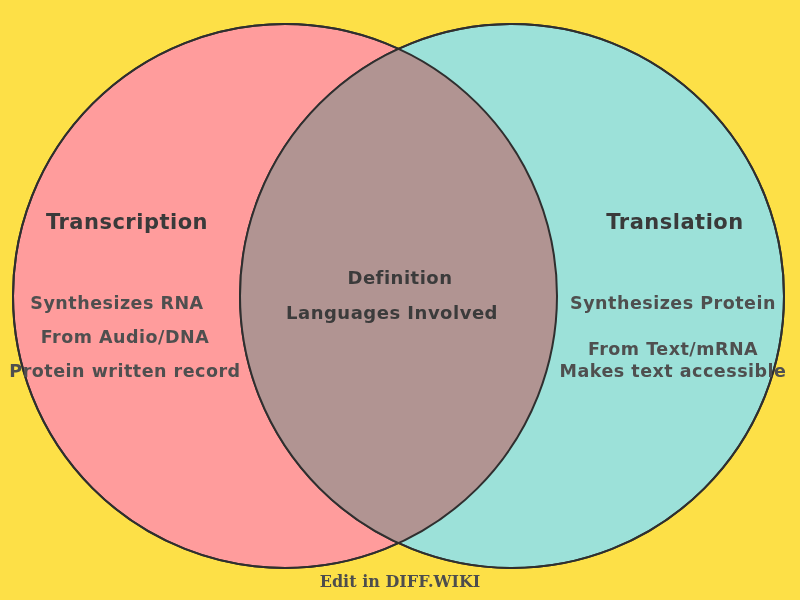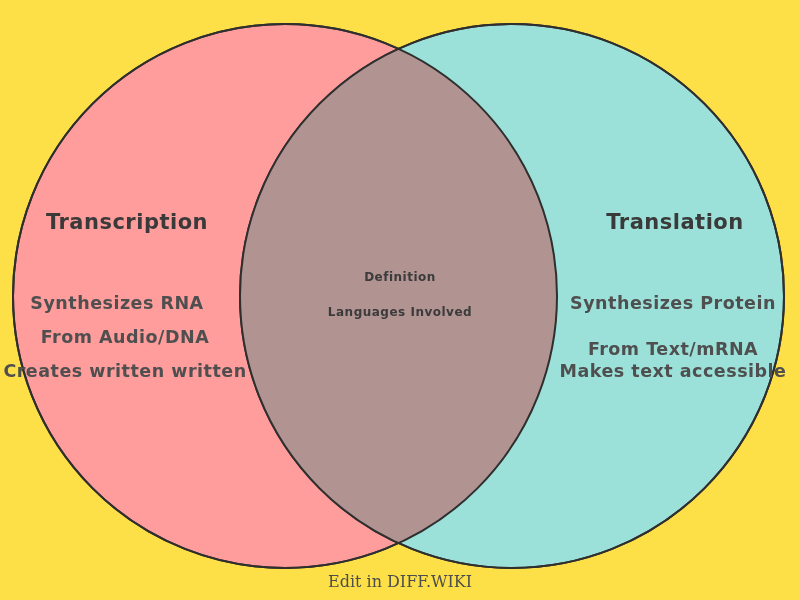--- a/index.html
+++ b/index.html
@@ -31,29 +31,29 @@
     font-size: 21px;
     color: #3a3a3a;
     letter-spacing: 0.5px;
   }
   .item {
     font-size: 17.5px;
     color: #4f4f4f;
     letter-spacing: 0.5px;
   }
   .overlap-item {
-    font-size: 12px;
+    font-size: 18px;
     color: #3b3b3b;
     letter-spacing: 0.5px;
   }
   .footer {
     position: absolute;
     transform: translate(-50%, -50%);
     font-family: "DejaVu Serif", "Liberation Serif", serif;
-    font-weight: normal;
+    font-weight: bold;
     font-size: 16px;
     color: #4d4d4d;
     white-space: nowrap;
     cursor: pointer;
   }
 </style>
 </head>
 <body>
 
 <div class="stage">
@@ -70,25 +70,25 @@
 
     <circle cx="512" cy="296" r="272" clip-path="url(#leftClip)" fill="#b19492"></circle>
 
     <circle cx="285" cy="296" r="272" fill="none" stroke-width="2" stroke="#2f2f2f"></circle>
     <circle cx="512" cy="296" r="272" fill="none" stroke-width="2" stroke="#2f2f2f"></circle>
   </svg>
 
   <div class="label circle-title" style="left:127px; top:222px;">Transcription</div>
   <div class="label item" style="left:117px; top:303px;">Synthesizes RNA</div>
   <div class="label item" style="left:125px; top:337px;">From Audio/DNA</div>
-  <div class="label item" style="left:125px; top:371px;">Creates written written</div>
+  <div class="label item" style="left:125px; top:371px;">Protein written record</div>
 
   <div class="label circle-title" style="left:675px; top:222px;">Translation</div>
   <div class="label item" style="left:673px; top:303px;">Synthesizes Protein</div>
   <div class="label item" style="left:673px; top:337px;margin-top:12px;">From Text/mRNA</div>
   <div class="label item" style="left:673px; top:371px;text-align:right;">Makes text accessible</div>
 
   <div class="label overlap-item" style="left:400px; top:277px;">Definition</div>
-  <div class="label overlap-item" style="left:400px; top:312px;">Languages Involved</div>
+  <div class="label overlap-item" style="left:392px; top:312px;">Languages Involved</div>
 
   <div class="footer" style="left:400px; top:581px;">Edit in DIFF.WIKI</div>
 
 </div>
 
 </body></html>

